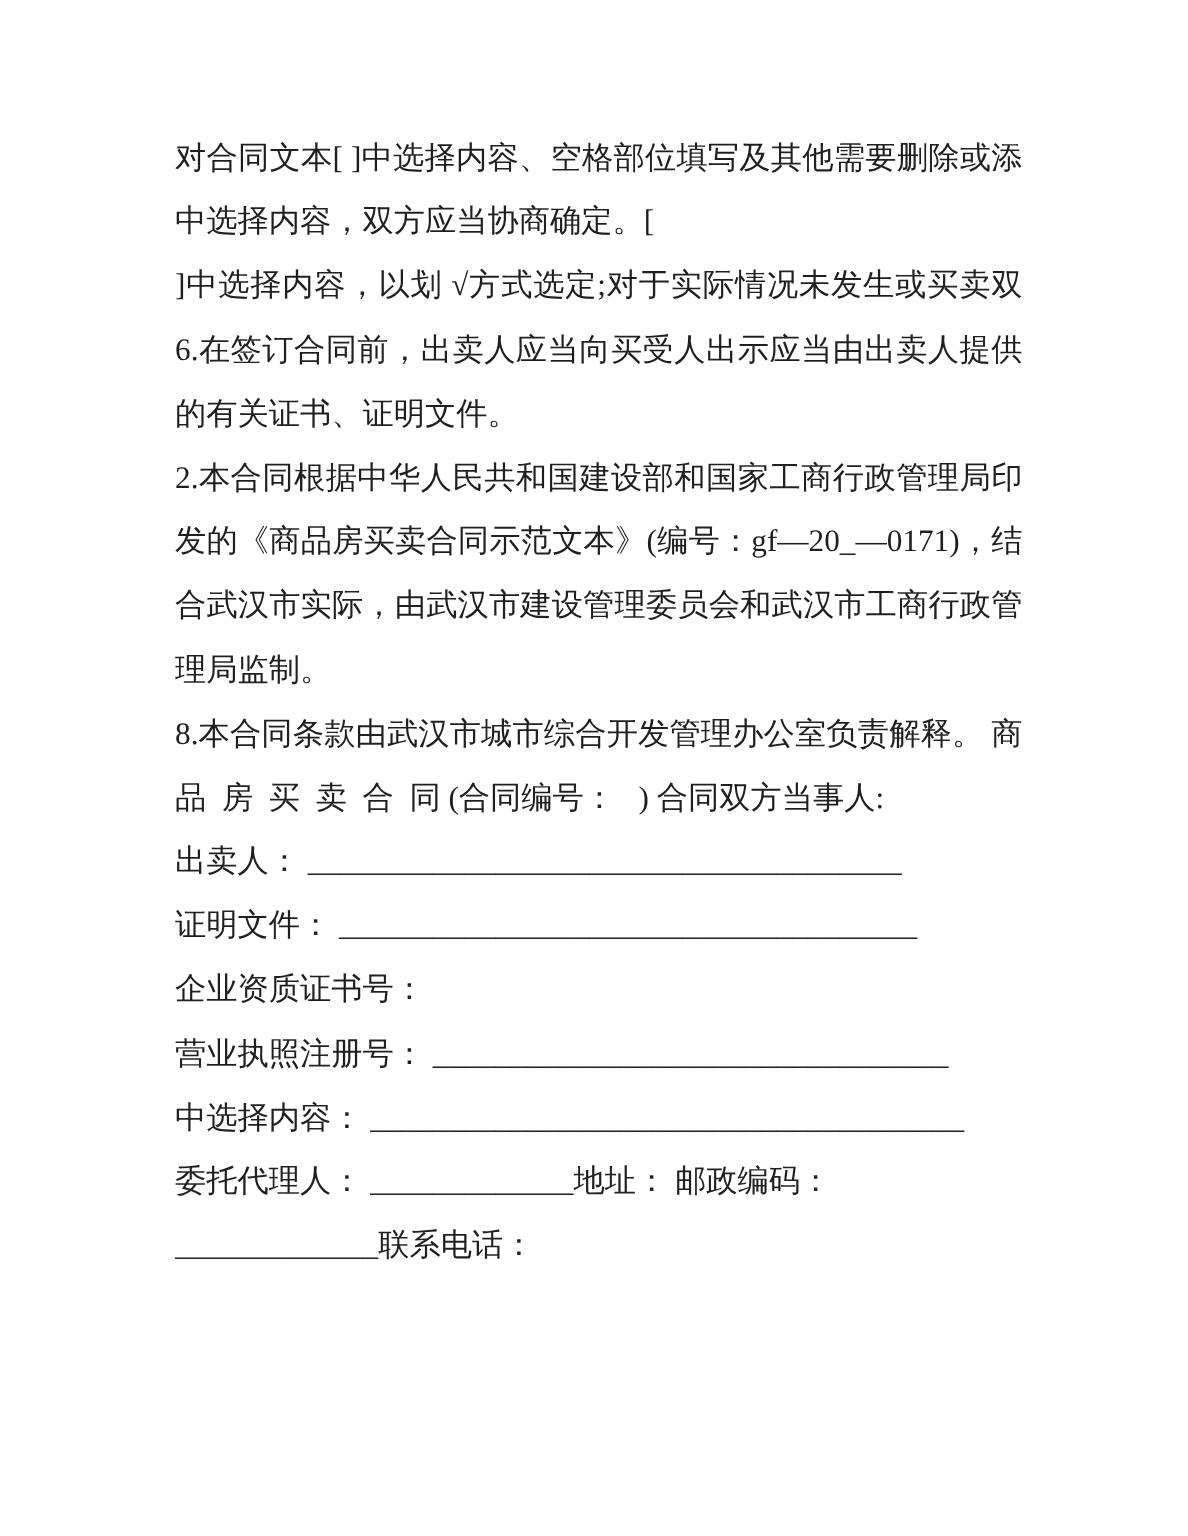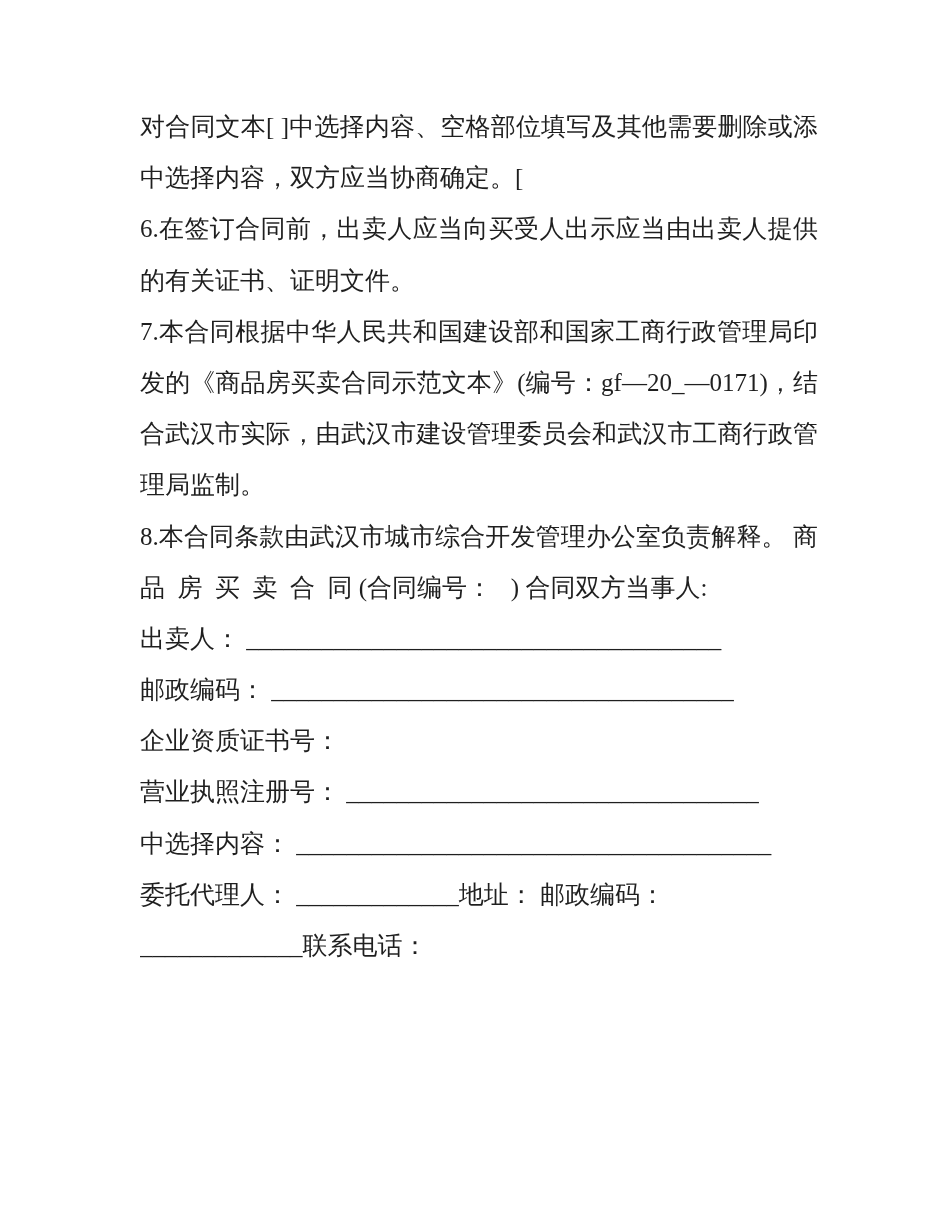--- a/index.html
+++ b/index.html
@@ -41,29 +41,30 @@
     text-justify: inter-character;
   }
 </style>
 </head>
 <body>
 
 <div class="page">
   <div class="doc">
     <div class="line just">对合同文本[ ]中选择内容、空格部位填写及其他需要删除或添</div>
     <div class="line">中选择内容，双方应当协商确定。[</div>
+    <div class="line just">]中选择内容，以划 √方式选定;对于实际情况未发生或买卖双</div>
     <div class="line just">6.在签订合同前，出卖人应当向买受人出示应当由出卖人提供</div>
     <div class="line">的有关证书、证明文件。</div>
-    <div class="line just">7.本合同根据中华人民共和国建设部和国家工商行政管理局印</div>
+    <div class="line just">2.本合同根据中华人民共和国建设部和国家工商行政管理局印</div>
     <div class="line just">发的《商品房买卖合同示范文本》(编号：gf—20_—0171)，结</div>
     <div class="line just">合武汉市实际，由武汉市建设管理委员会和武汉市工商行政管</div>
     <div class="line">理局监制。</div>
     <div class="line just">8.本合同条款由武汉市城市综合开发管理办公室负责解释。 商</div>
     <div class="line">品  房  买  卖  合  同 (合同编号：   ) 合同双方当事人:</div>
     <div class="line">出卖人： ______________________________________</div>
-    <div class="line">邮政编码： _____________________________________</div>
+    <div class="line">证明文件： _____________________________________</div>
     <div class="line">企业资质证书号：</div>
     <div class="line">营业执照注册号： _________________________________</div>
     <div class="line">中选择内容： ______________________________________</div>
     <div class="line">委托代理人： _____________地址： 邮政编码：</div>
     <div class="line">_____________联系电话：</div>
   </div>
 </div>
 
 </body></html>

